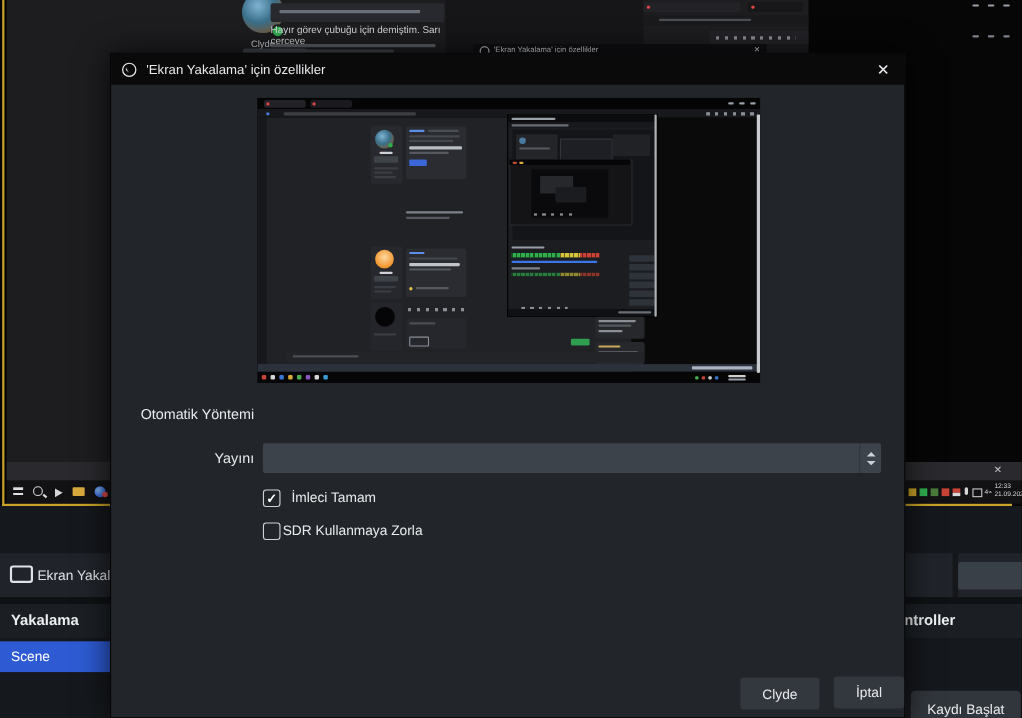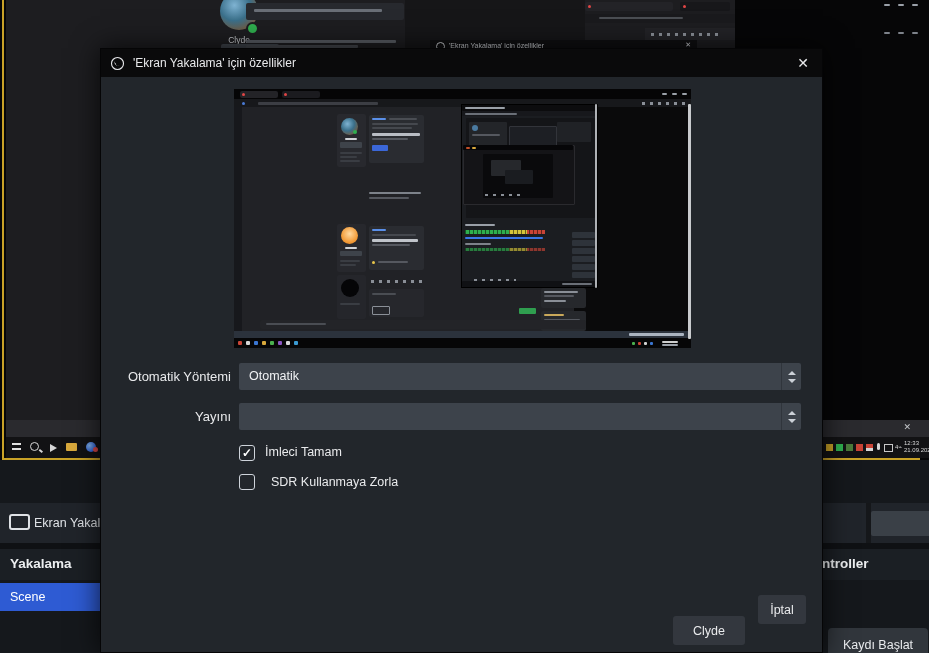--- a/index.html
+++ b/index.html
@@ -62,20 +62,21 @@
   <div class="a" style="left:405px;top:0;width:180px;height:420px;background:#161618;"></div>
   <div class="a" style="left:735px;top:0;width:194px;height:420px;background:#060607;"></div>
 
   <div class="avatar" style="left:220px;top:-8px;width:38px;height:38px;background:radial-gradient(circle at 38% 35%,#7fb3d2,#3a6f8a 45%,#7a5a3a 82%);"></div>
   <div class="avatar" style="left:246px;top:22px;width:9px;height:9px;background:#2fae4e;border:2px solid #1d1d20;"></div>
   <div class="a" style="left:206px;top:35px;width:66px;text-align:center;font-size:8.5px;color:#c8cbd0;">Clyde</div>
   <div class="a" style="left:221px;top:44px;width:58px;height:12px;background:#3e434a;border-radius:2px;"></div>
   <div class="a" style="left:246px;top:3px;width:158px;height:17px;background:#27292e;border-radius:2px;">
     <div class="ln" style="left:8px;top:6px;width:128px;height:2.5px;background:#6a6f77;"></div>
   </div>
+  <div class="a" style="left:246px;top:22px;width:160px;font-size:9px;color:#d5d8dc;">Hayır görev çubuğu için demiştim. Sarı çerçeve</div>
   <div class="ln" style="left:246px;top:40px;width:150px;height:2.5px;background:#585c63;"></div>
   <div class="ln" style="left:246px;top:45px;width:112px;height:2.5px;background:#44474d;"></div>
 
   <div class="tab-pill" style="left:585px;top:2px;width:88px;height:9px;">
       <span class="reddot" style="left:3px;top:3px;"></span>
     </div>
   <div class="tab-pill" style="left:680px;top:2px;width:50px;height:9px;background:#17171a;">
       <span class="reddot" style="left:3px;top:3px;"></span>
     </div>
   <div class="a" style="left:585px;top:14px;width:150px;height:9px;background:#1a1a1d;">
@@ -295,42 +296,35 @@
         <div class="ln" style="left:404px;top:3.5px;width:3px;height:3px;background:#c94436;"></div>
         <div class="ln" style="left:410px;top:3.5px;width:3px;height:3px;background:#d2d2d2;"></div>
         <div class="ln" style="left:416px;top:3.5px;width:3px;height:3px;background:#3a76d2;"></div>
         <div class="ln" style="left:428px;top:3px;width:16px;height:1.5px;background:#cfcfcf;"></div>
         <div class="ln" style="left:428px;top:6px;width:16px;height:1.5px;background:#9aa0a8;"></div>
       </div>
       <div class="ln" style="left:454px;top:15px;width:3px;height:235px;background:#c9cbce;"></div>
     </div>
 
     <div class="a form-label" style="left:0;top:314px;width:130px;">Otomatik Yöntemi</div>
-    <div class="a combo" style="left:138px;top:314px;width:562px;height:27px;">
-      <span>Otomatik</span>
-      <span class="spin">
-        <span class="tri-up"></span>
-        <span class="tri-dn"></span>
-      </span>
-    </div>
     <div class="a form-label" style="left:0;top:354px;width:130px;">Yayını</div>
     <div class="a combo" style="left:138px;top:354px;width:562px;height:27px;">
       <span class="spin">
         <span class="tri-up"></span>
         <span class="tri-dn"></span>
       </span>
     </div>
 
     <div class="a" style="left:138px;top:395px;display:flex;align-items:center;gap:10px;">
       <span class="cb-box">
           <span>✓</span>
         </span>
       <span class="cb-label">İmleci Tamam</span>
     </div>
-    <div class="a" style="left:138px;top:425px;display:flex;align-items:flex-start;gap:16px;">
+    <div class="a" style="left:138px;top:425px;display:flex;align-items:center;gap:2px;">
       <span class="cb-box"></span>
       <span class="cb-label">SDR Kullanmaya Zorla</span>
     </div>
 
     <div class="a btn" style="left:572px;top:567px;width:72px;">Clyde</div>
-    <div class="a btn" style="left:657px;top:546px;width:48px;">İptal</div>
+    <div class="a btn" style="left:657px;top:566px;width:64px;">İptal</div>
   </div>
 </div>
 
 </body></html>

